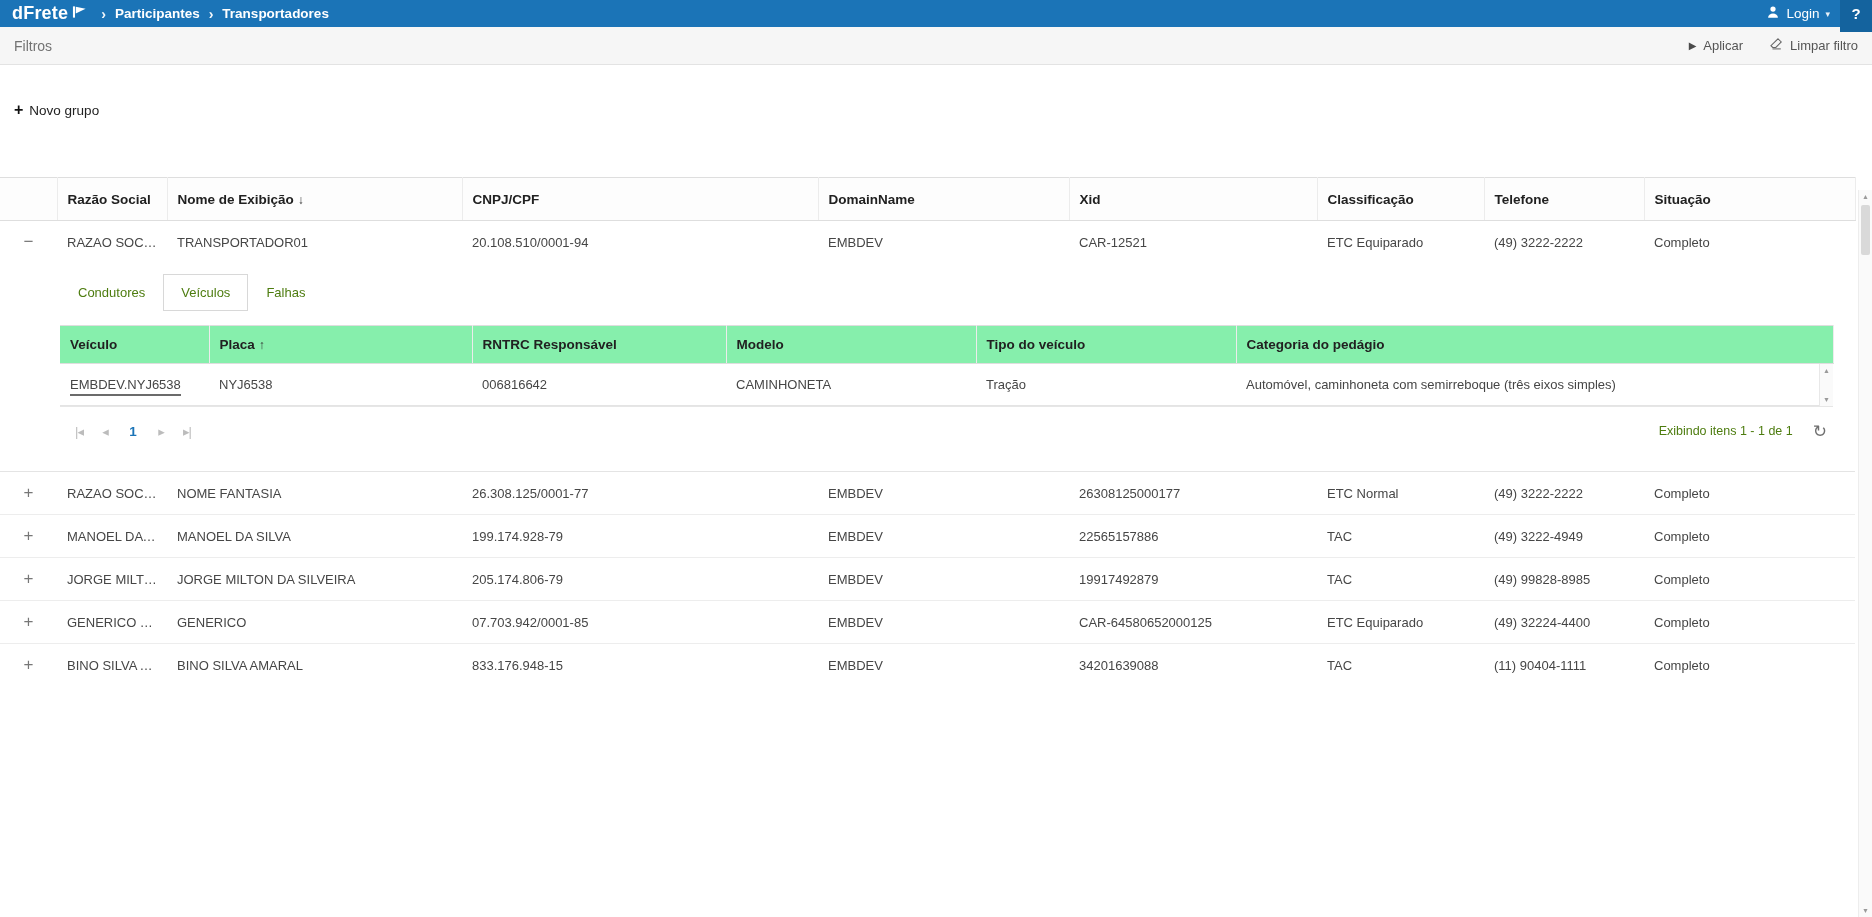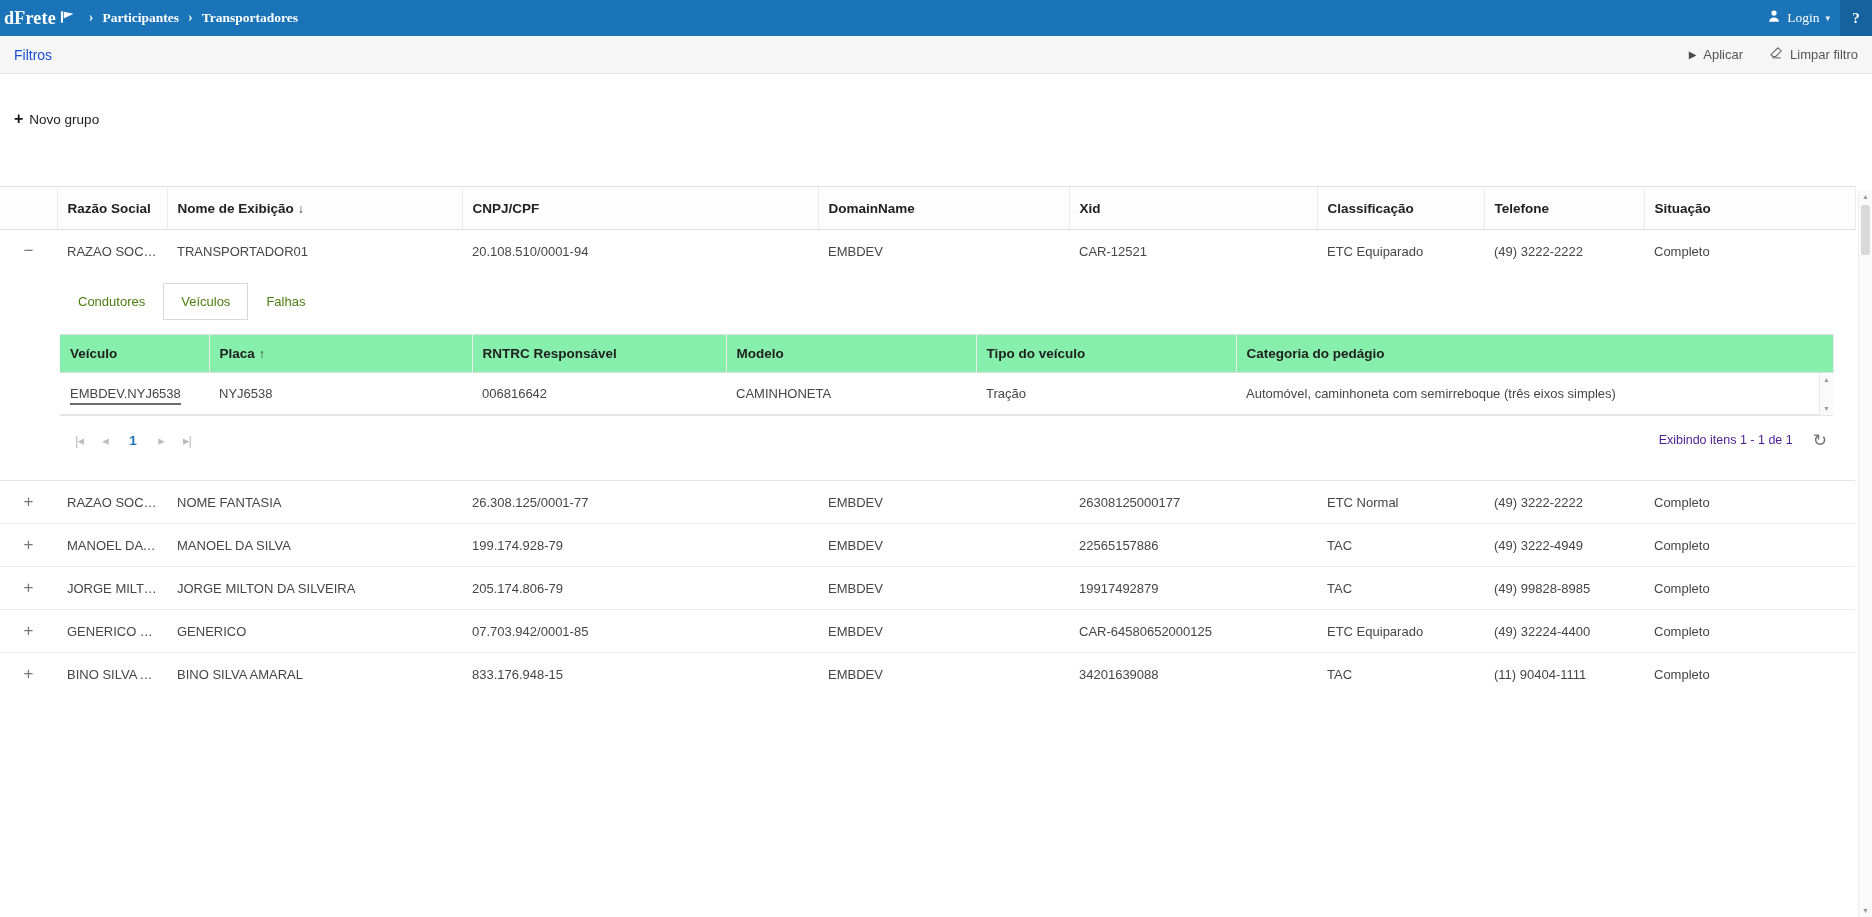--- a/index.html
+++ b/index.html
@@ -4,42 +4,42 @@
 <style>
   * { box-sizing: border-box; }
   html,body { margin:0; padding:0; }
   body {
     width:1872px; height:917px; overflow:hidden; position:relative;
     font-family:"Liberation Sans", sans-serif; background:#fff; color:#333;
   }
 
   
   .topbar {
-    height:36px; background:#1b74b7; color:#fff;
-    display:flex; align-items:center; padding-left:4px;font-family:Liberation Serif, serif;
+    height:27px; background:#1b74b7; color:#fff;
+    display:flex; align-items:center; padding-left:12px;
   }
   .logo { display:flex; align-items:center; gap:4px; font-size:18px; font-weight:700; letter-spacing:.2px; }
   .breadcrumb { display:flex; align-items:center; gap:9px; margin-left:14px; font-size:13.5px; }
   .crumb { font-weight:600; cursor:pointer; }
   .crumb.current { font-weight:700; }
   .crumb-sep { font-weight:700; opacity:.95; font-size:14px; }
   .topbar-right { margin-left:auto; display:flex; align-items:center; height:100%; }
   .login { display:flex; align-items:center; gap:6px; font-size:13.5px; cursor:pointer; padding:0 10px; }
   .login-caret { font-size:9px; opacity:.9; }
   .help-btn {
     width:32px; height:36px; background:#14639e; color:#fff; font-weight:700; font-size:15px;
     display:flex; align-items:center; justify-content:center; cursor:pointer;
   }
 
   
   .filters-bar {
     height:38px; background:#f6f6f6; border-bottom:1px solid #e3e3e3;
     display:flex; align-items:center; padding:0 14px;
   }
-  .filters-title { font-size:14px; color:#1d4ed8; }
+  .filters-title { font-size:14px; color:#737373; }
   .filters-actions { margin-left:auto; display:flex; align-items:center; gap:26px; }
   .filter-action { display:flex; align-items:center; gap:7px; font-size:13px; color:#555; cursor:pointer; }
   .play-glyph { font-size:10px; color:#4a4a4a; }
 
   
   .toolbar { padding:36px 0 22px 14px; }
   .new-group { display:inline-flex; align-items:center; gap:6px; font-size:13.5px; color:#222; cursor:pointer; }
   .plus-glyph { font-size:16px; font-weight:700; color:#111; line-height:1; }
 
   
@@ -91,21 +91,21 @@
   }
 
   
   .pager { display:flex; align-items:center; height:48px; padding:0 6px; width:1773px; }
   .pager-btn {
     width:26px; height:26px; display:flex; align-items:center; justify-content:center;
     color:#bcbcbc; font-size:13px; cursor:pointer; letter-spacing:-1px;
   }
   .page-current { width:30px; text-align:center; color:#1b74b7; font-weight:700; font-size:13.5px; cursor:pointer; }
   .pager-right { margin-left:auto; display:flex; align-items:center; gap:20px; }
-  .pager-status { font-size:12.5px; color:#4c1d95;text-align:right; }
+  .pager-status { font-size:12.5px; color:#4d7c0f;text-align:right; }
   .refresh-btn { font-size:17px; color:#6f6f6f; cursor:pointer; }
 
   
   .page-scrollbar {
     position:absolute; top:190px; bottom:0; right:0; width:14px;
     background:#fafafa; border-left:1px solid #ededed;
   }
   .ps-arrow { position:absolute; left:0; right:0; text-align:center; font-size:7px; color:#9a9a9a; cursor:pointer; }
   .ps-up { top:3px; }
   .ps-down { bottom:3px; }

